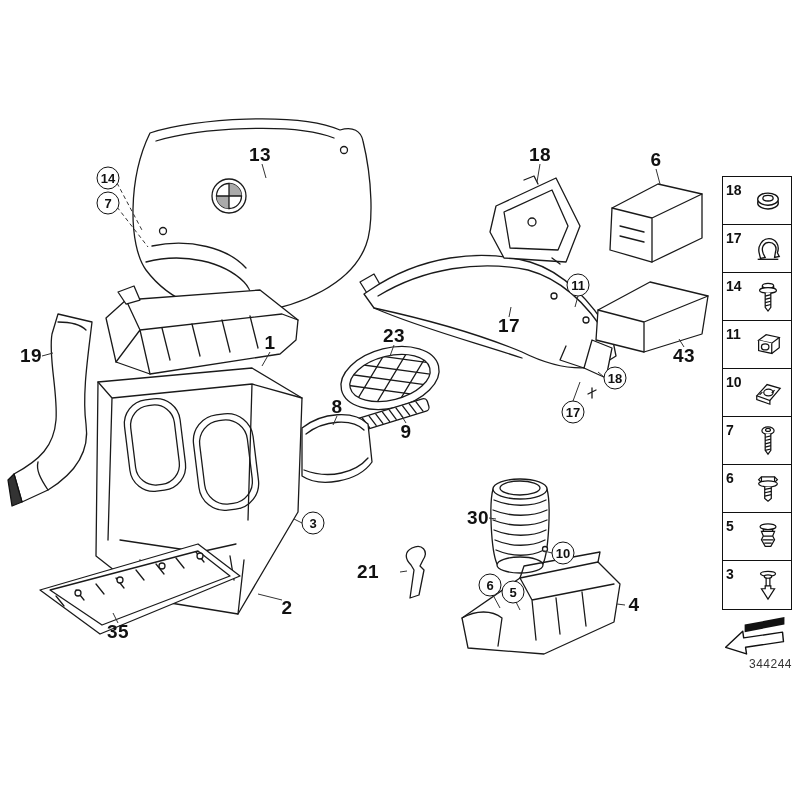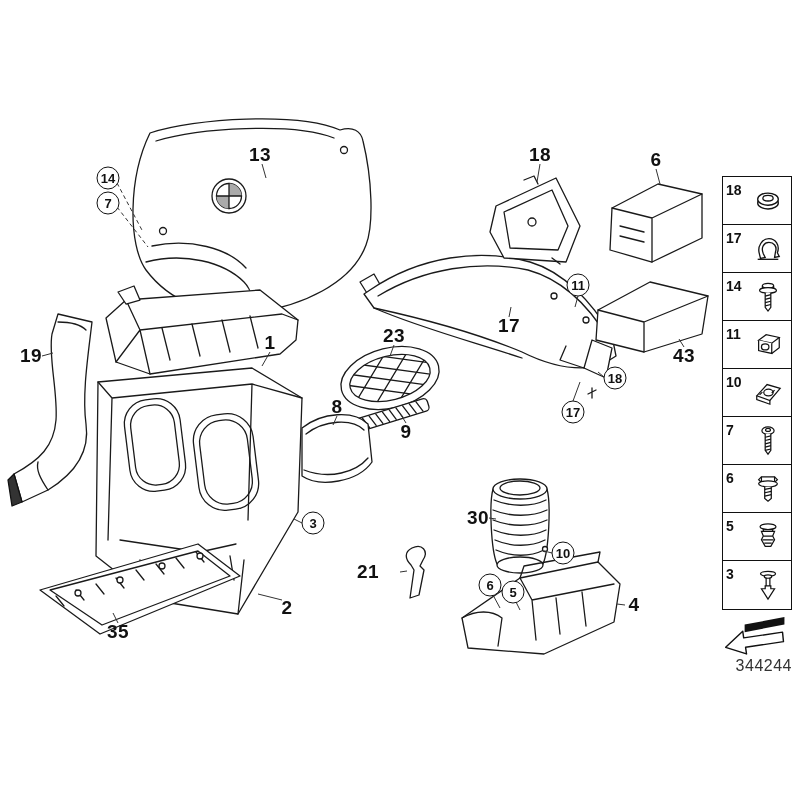--- a/index.html
+++ b/index.html
@@ -12,21 +12,21 @@
   .callout.circled { width:23px; height:23px; border:1.7px solid #111; border-radius:50%;
      display:flex; align-items:center; justify-content:center; font-size:13px; background:#fff; }
 
   .legend { position:absolute; left:722px; top:176px; width:70px; border:1.5px solid #111; background:#fff; }
   .legend-row { height:48px; border-bottom:1.5px solid #111; display:flex; align-items:center; padding:2px 3px; gap:2px; cursor:pointer; }
   .legend-row:last-child { border-bottom:none; }
   .legend-num { font-weight:bold; font-size:14px; width:20px; align-self:flex-start; padding-top:3px; color:#111; }
   .legend-icon { flex:1; display:flex; justify-content:center; align-items:center; }
 
   .arrow-box { position:absolute; left:719px; top:613px; width:74px; height:44px; display:flex; align-items:center; justify-content:center; }
-  .diagram-number { position:absolute; left:722px; top:657px; width:70px; text-align:right; font-size:16px; color:#333; letter-spacing:0.5px; }
+  .diagram-number { position:absolute; left:722px; top:657px; width:70px; text-align:right; font-size:12px; color:#333; letter-spacing:0.5px; }
 </style>
 </head>
 <body>
 
 <div class="stage-wrap">
 
   <svg class="stage" width="800" height="800" viewBox="0 0 800 800">
     <defs>
       <clipPath id="grilleclip">
           <ellipse cx="390" cy="378" rx="41" ry="22"></ellipse>

